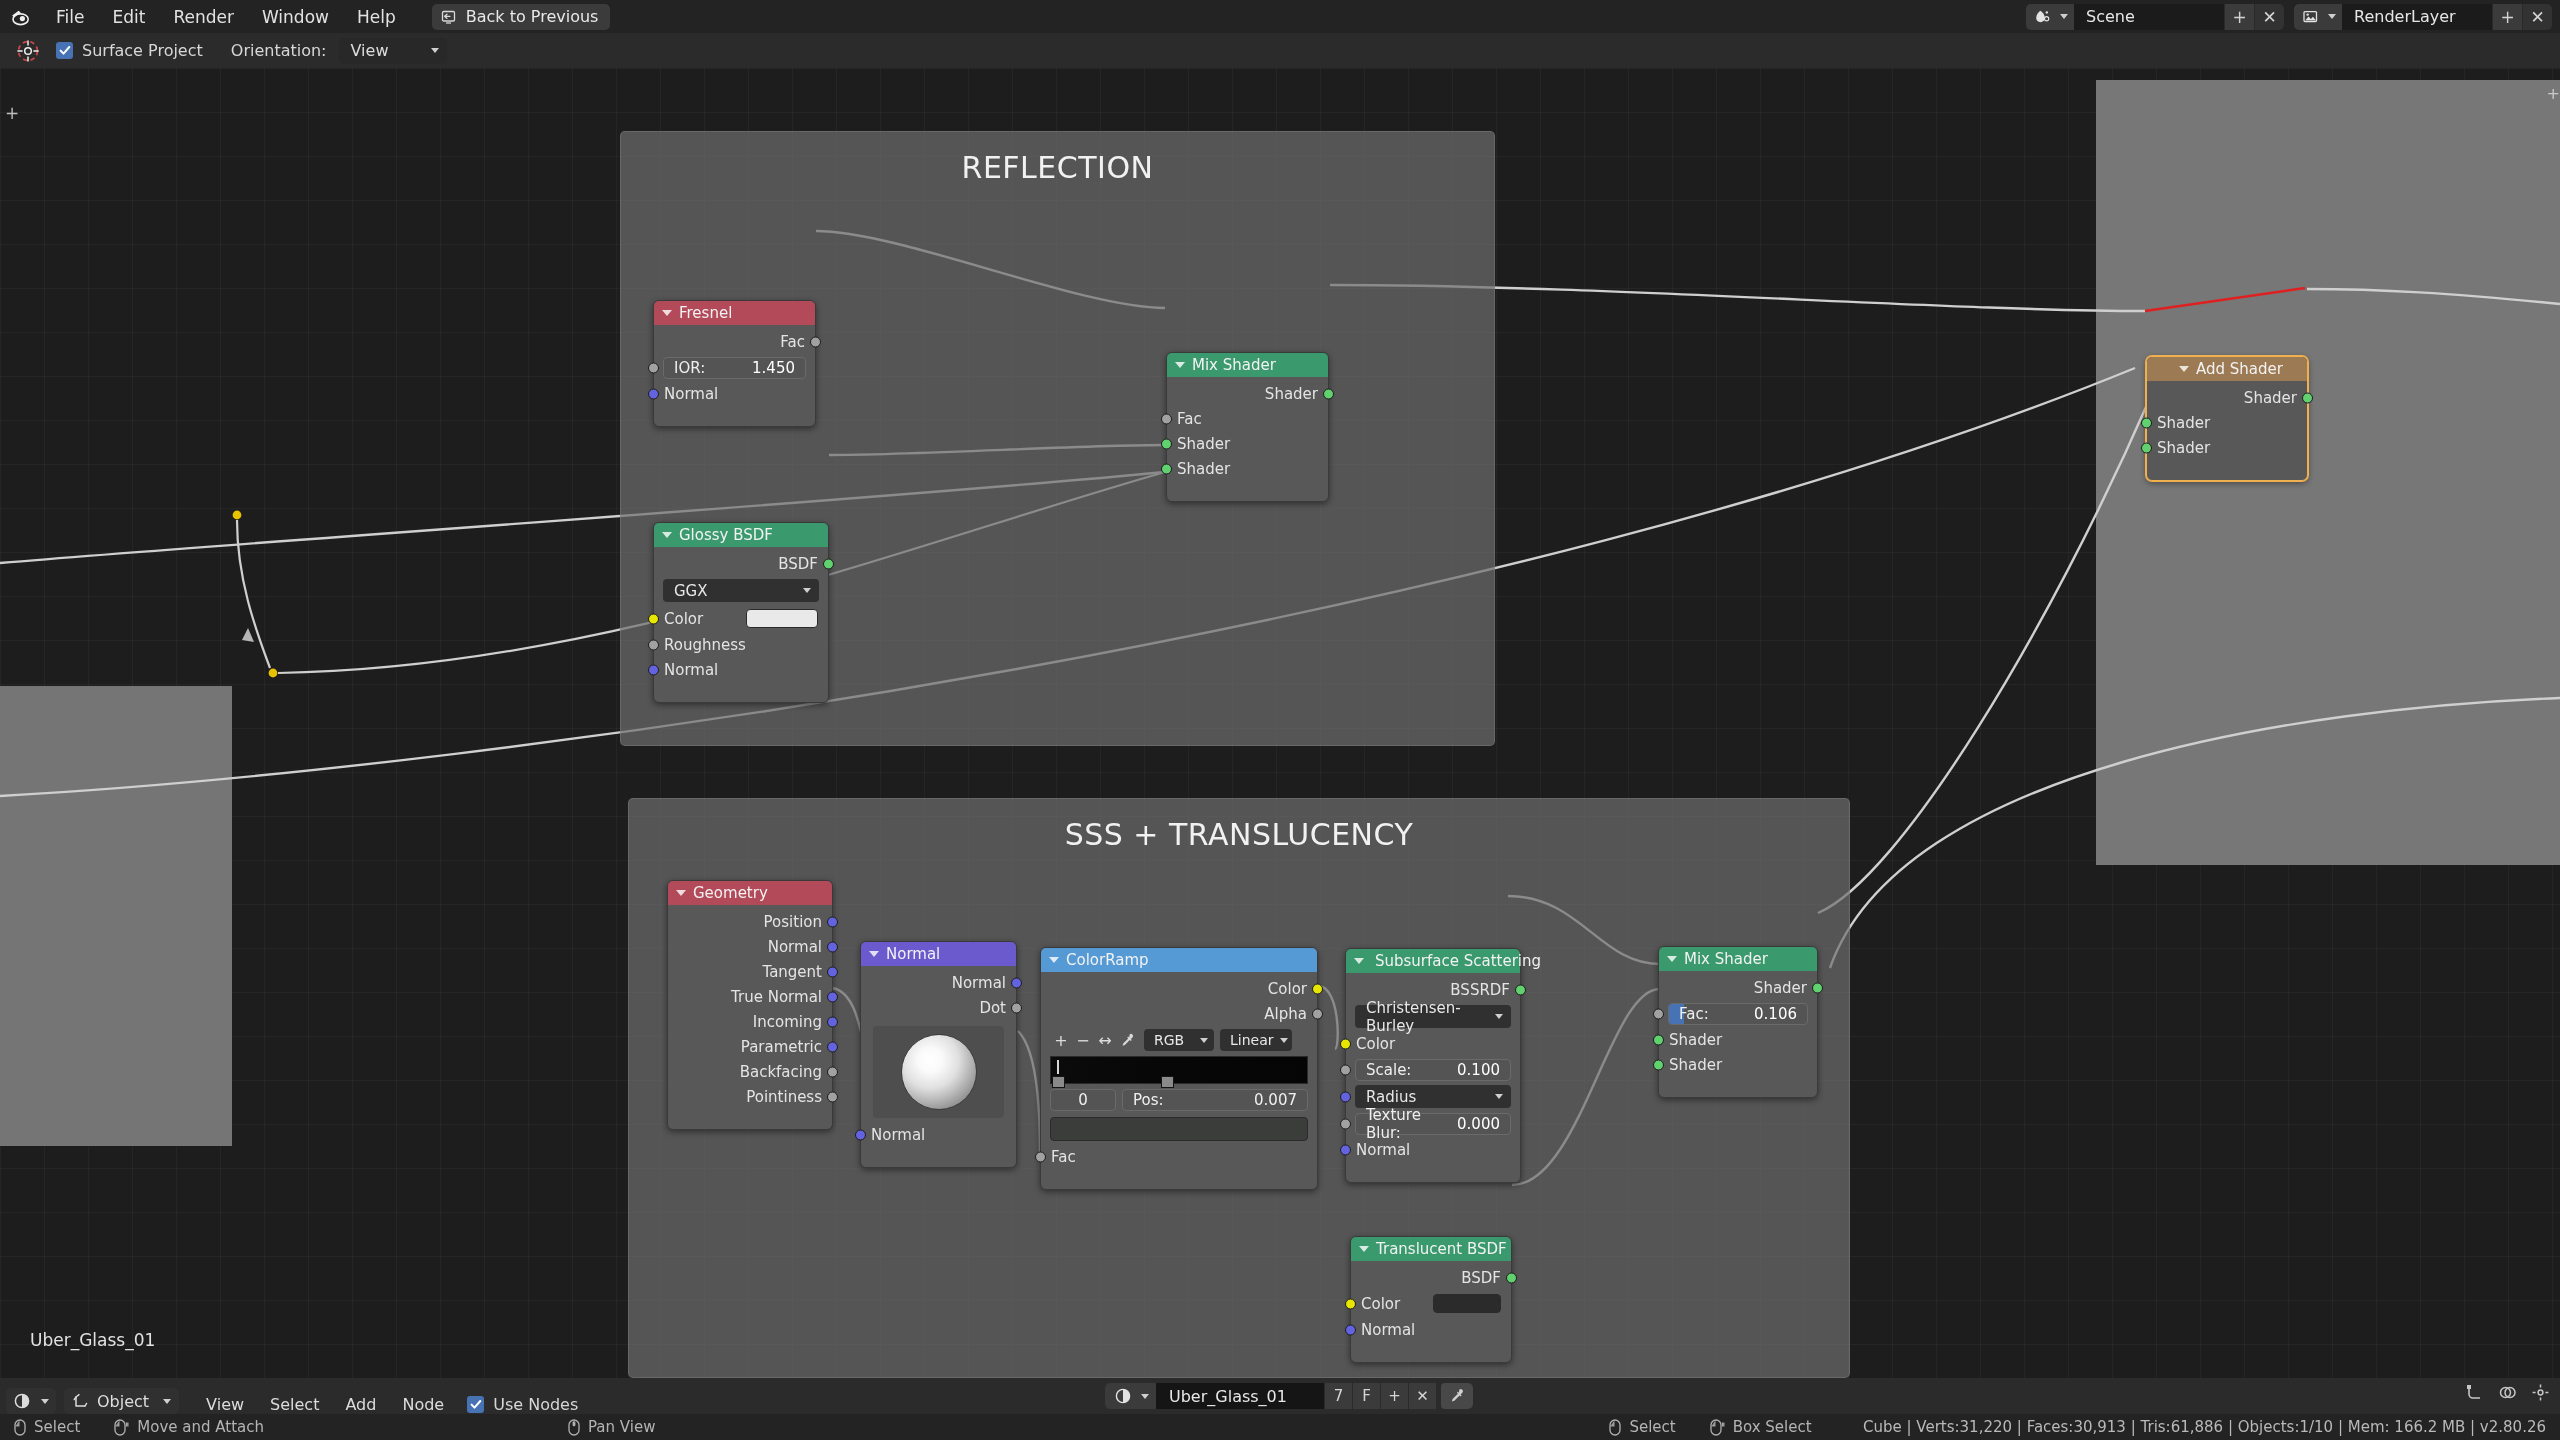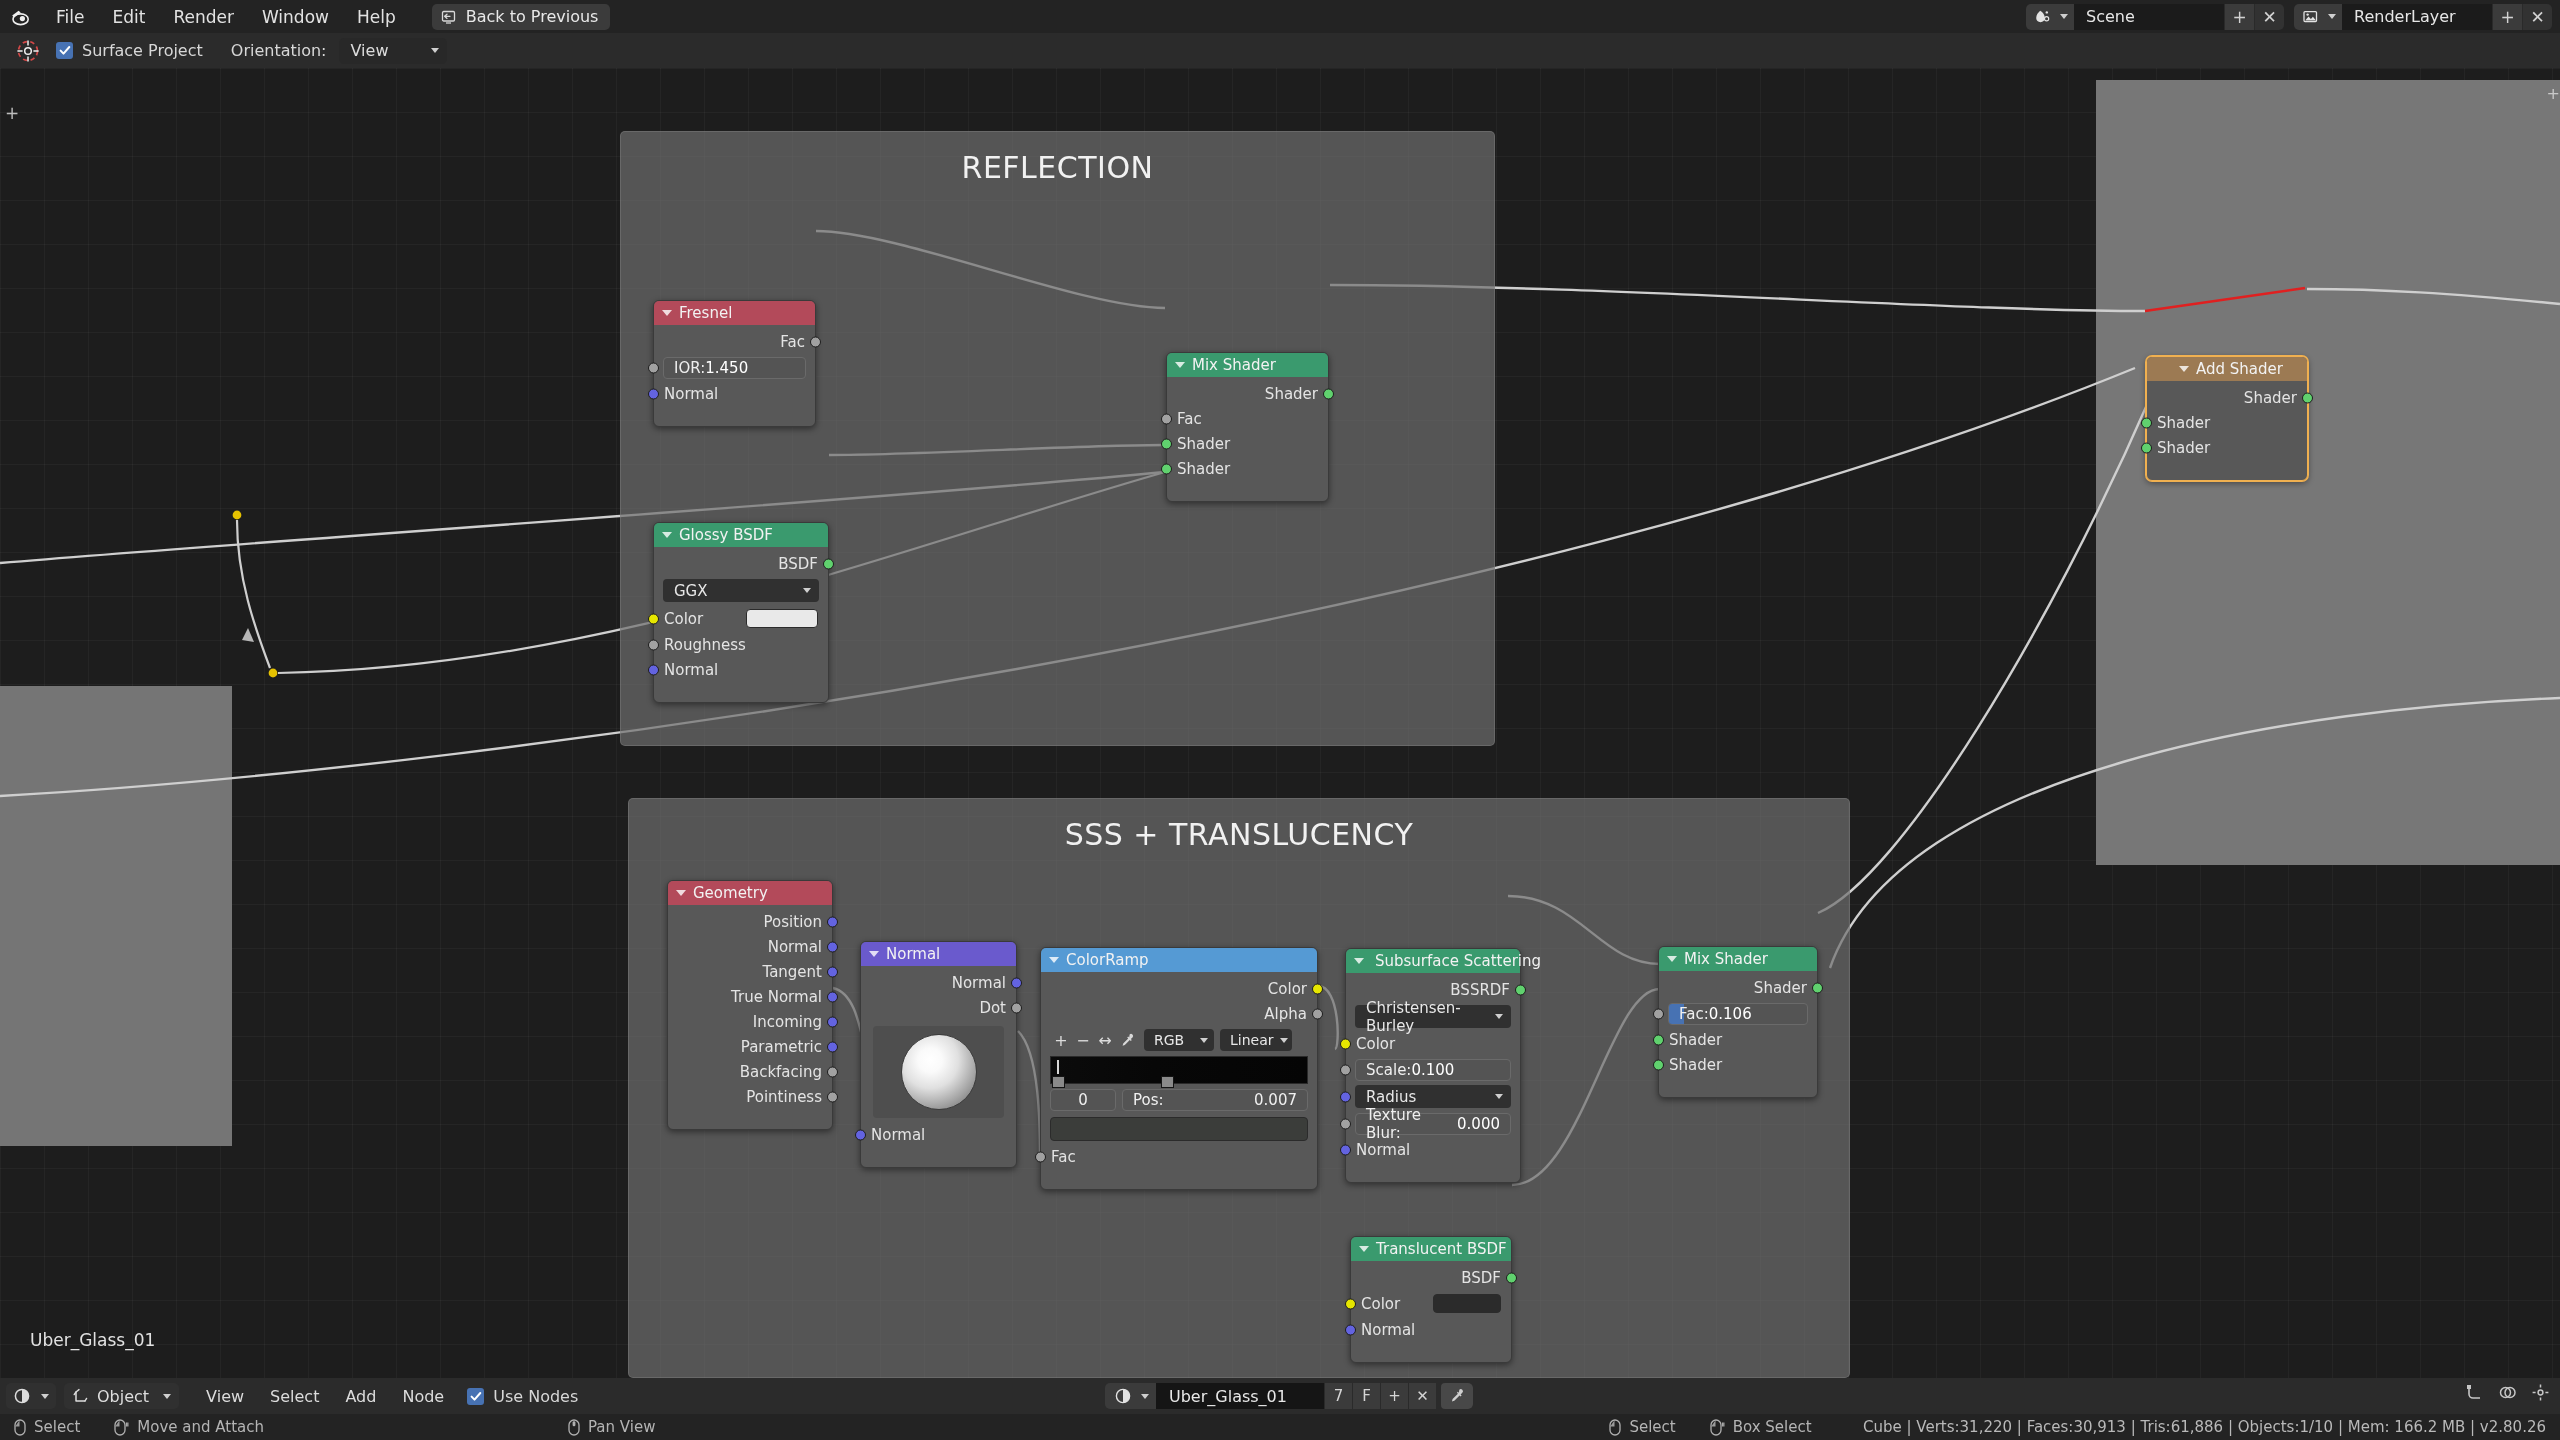--- a/index.html
+++ b/index.html
@@ -108,21 +108,21 @@
   .sock.right { right:-6px; }
   .s-shader { background:#60d16e; }
   .s-color  { background:#e6e600; }
   .s-vector { background:#6363e0; }
   .s-value  { background:#a1a1a1; }
 
   
   .w-num {
     margin: 2px 9px; height: 22px; border-radius: 4px; background:#545454;
     border:1px solid #6a6a6a; display:flex; align-items:center;
-    justify-content:flex-start; padding: 0 10px; font-size:15px; color:#f0f0f0;
+    justify-content:space-between; padding: 0 10px; font-size:15px; color:#f0f0f0;
     flex: 1 1 auto;
   }
   .w-num .k { color:#efefef; }
   .w-num .v { color:#ffffff; }
   .w-select {
     margin: 3px 9px; height: 23px; border-radius: 4px; background:#303030;
     display:flex; align-items:center; justify-content:space-between;
     padding: 0 8px 0 11px; font-size:15px; color:#e8e8e8;
   }
   .w-swatch { height:19px; border-radius:4px; border:1px solid #2b2b2b; }
@@ -155,21 +155,21 @@
   .cr-color { margin: 3px 9px; height: 24px; border-radius:4px; background:#3b3d3a; border:1px solid #2b2b2b; }
 
   
   .w-slider { position:relative; overflow:hidden; }
   .w-slider .fill { position:absolute; left:0; top:0; bottom:0; background:#4772b3; }
   .w-slider .k, .w-slider .v { position:relative; z-index:2; }
 
   
   .editorbar {
     position:absolute; left:0; top:1378px; width:2560px; height:36px;
-    background:#2b2b2b; display:flex; align-items:center; padding-left:6px; gap:0;
+    background:#2b2b2b; display:flex; align-items:flex-end; padding-left:6px; gap:0;
   }
   .eb-dd { display:flex; align-items:center; gap:4px; background:#303030; border-radius:5px; height:26px; padding:0 7px; margin-right:8px;}
   .eb-mode { display:flex; align-items:center; gap:8px; background:#303030; border-radius:5px; height:26px; padding:0 8px 0 9px; margin-right:14px; color:#dedede; font-size:16px;}
   .eb-menu { color:#dcdcdc; font-size:16px; padding:0 13px; }
   .eb-chk { display:flex; align-items:center; gap:9px; margin-left:10px; }
 
   .eb-center { position:absolute; left: 1105px; top:5px; display:flex; align-items:center; height:26px; border-radius:5px; overflow:hidden; }
   .eb-center .icon { background:#3b3b3b; height:26px; display:flex; align-items:center; gap:3px; padding:0 7px 0 9px; }
   .eb-center .nm { background:#151515; color:#e8e8e8; font-size:16px; height:26px; display:flex; align-items:center; padding:0 16px 0 13px; min-width:168px; }
   .eb-center .sq { background:#3b3b3b; color:#d5d5d5; min-width:28px; height:26px; display:flex; align-items:center; justify-content:center; font-size:15px; border-left:1px solid #2a2a2a; }

